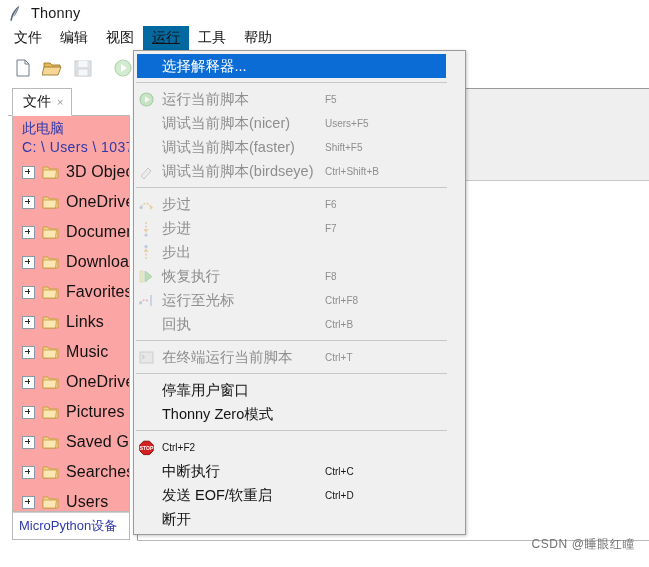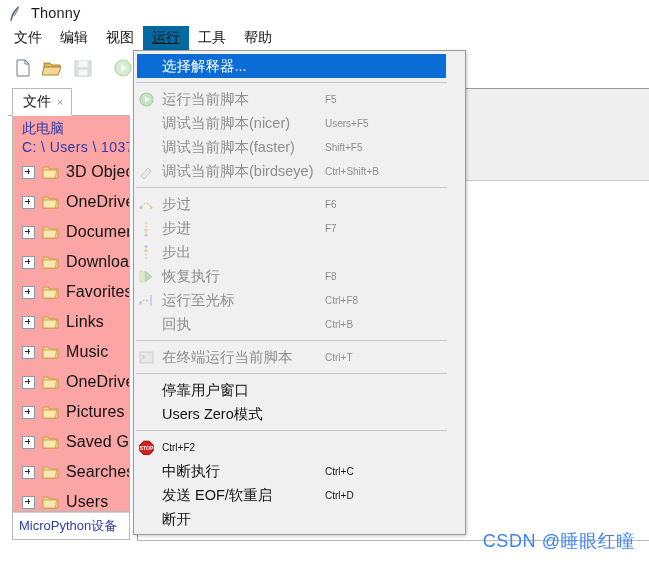--- a/index.html
+++ b/index.html
@@ -290,22 +290,22 @@
   .menu-sep {
     height: 1px;
     background: #c7c7c7;
     margin: 4px 2px 4px 2px;
   }
 
   
   #watermark {
     position: absolute;
     right: 14px; bottom: 14px;
-    font-size: 18px;
-    color: #3b82f6;
+    font-size: 12px;
+    color: #737373;
     letter-spacing: 0.6px;
     z-index: 60;
   }
 </style>
 </head>
 <body>
 
 <div id="titlebar">
   <svg class="app-icon" viewBox="0 0 16 17">
     <path d="M11.6 1.2 C8.5 3.2 5.6 7.0 4.4 10.8 L3.2 15.6 L4.6 16 L6.0 11.2 C7.6 7.3 10.0 3.8 12.4 1.7 Z" fill="#5a6878"></path>
@@ -580,21 +580,21 @@
   <div class="menu-sep"></div>
 
   <div class="menu-item">
     <span class="ico blank"></span>
     <span class="label">停靠用户窗口</span>
     <span class="accel"></span>
   </div>
 
   <div class="menu-item">
     <span class="ico blank"></span>
-    <span class="label">Users Zero模式</span>
+    <span class="label">Thonny Zero模式</span>
     <span class="accel"></span>
   </div>
 
   <div class="menu-sep"></div>
 
   <div class="menu-item">
     <svg class="ico" viewBox="0 0 17 17">
       <polygon points="5.6,2.2 11.4,2.2 15.2,6 15.2,11.8 11.4,15.6 5.6,15.6 1.8,11.8 1.8,6" fill="#d32020" stroke="#8d1111" stroke-width="1"></polygon>
       <text x="8.5" y="10.6" font-size="5" font-family="'Liberation Sans',sans-serif" fill="#ffffff" text-anchor="middle" font-weight="bold">STOP</text>
     </svg>

